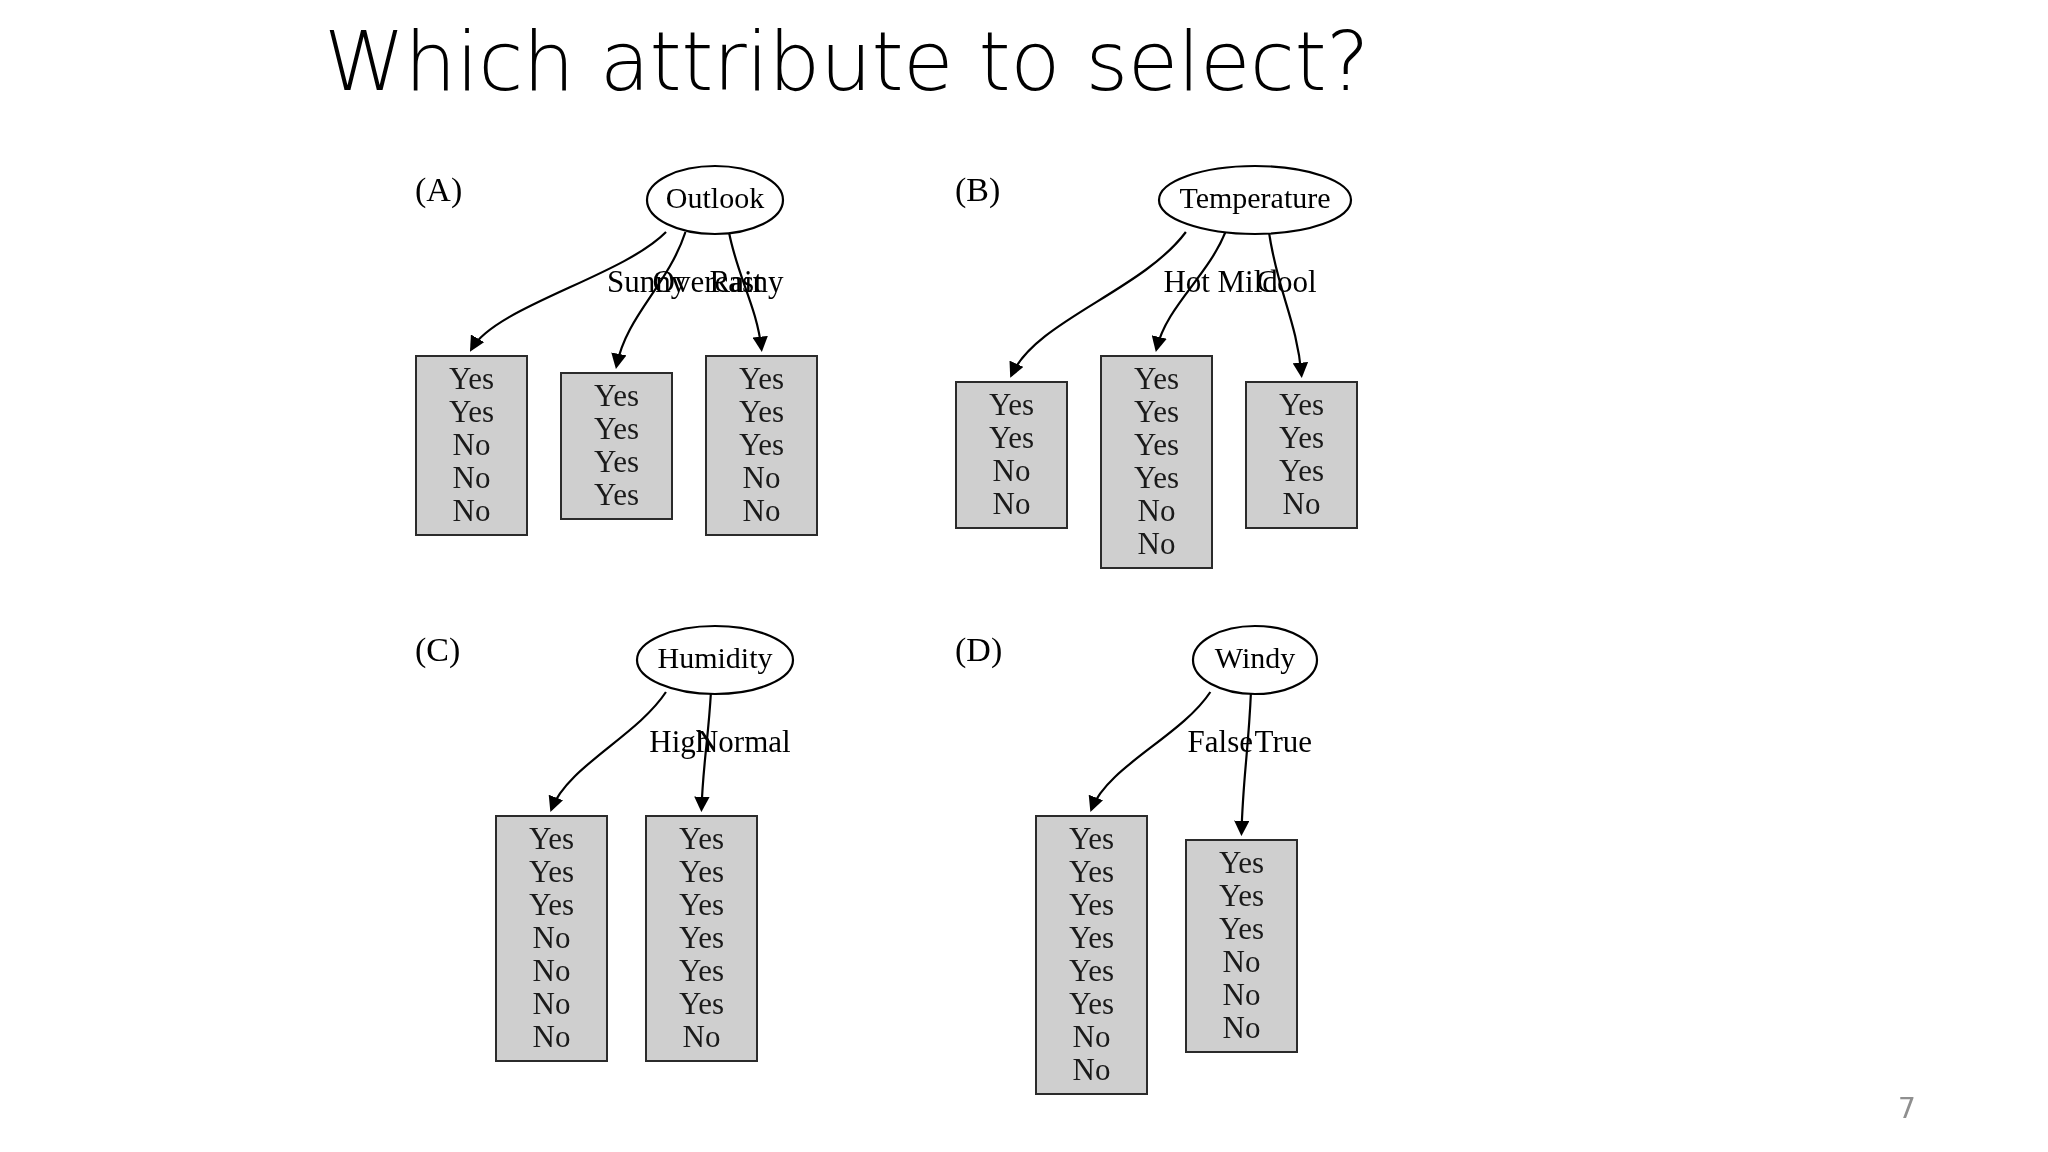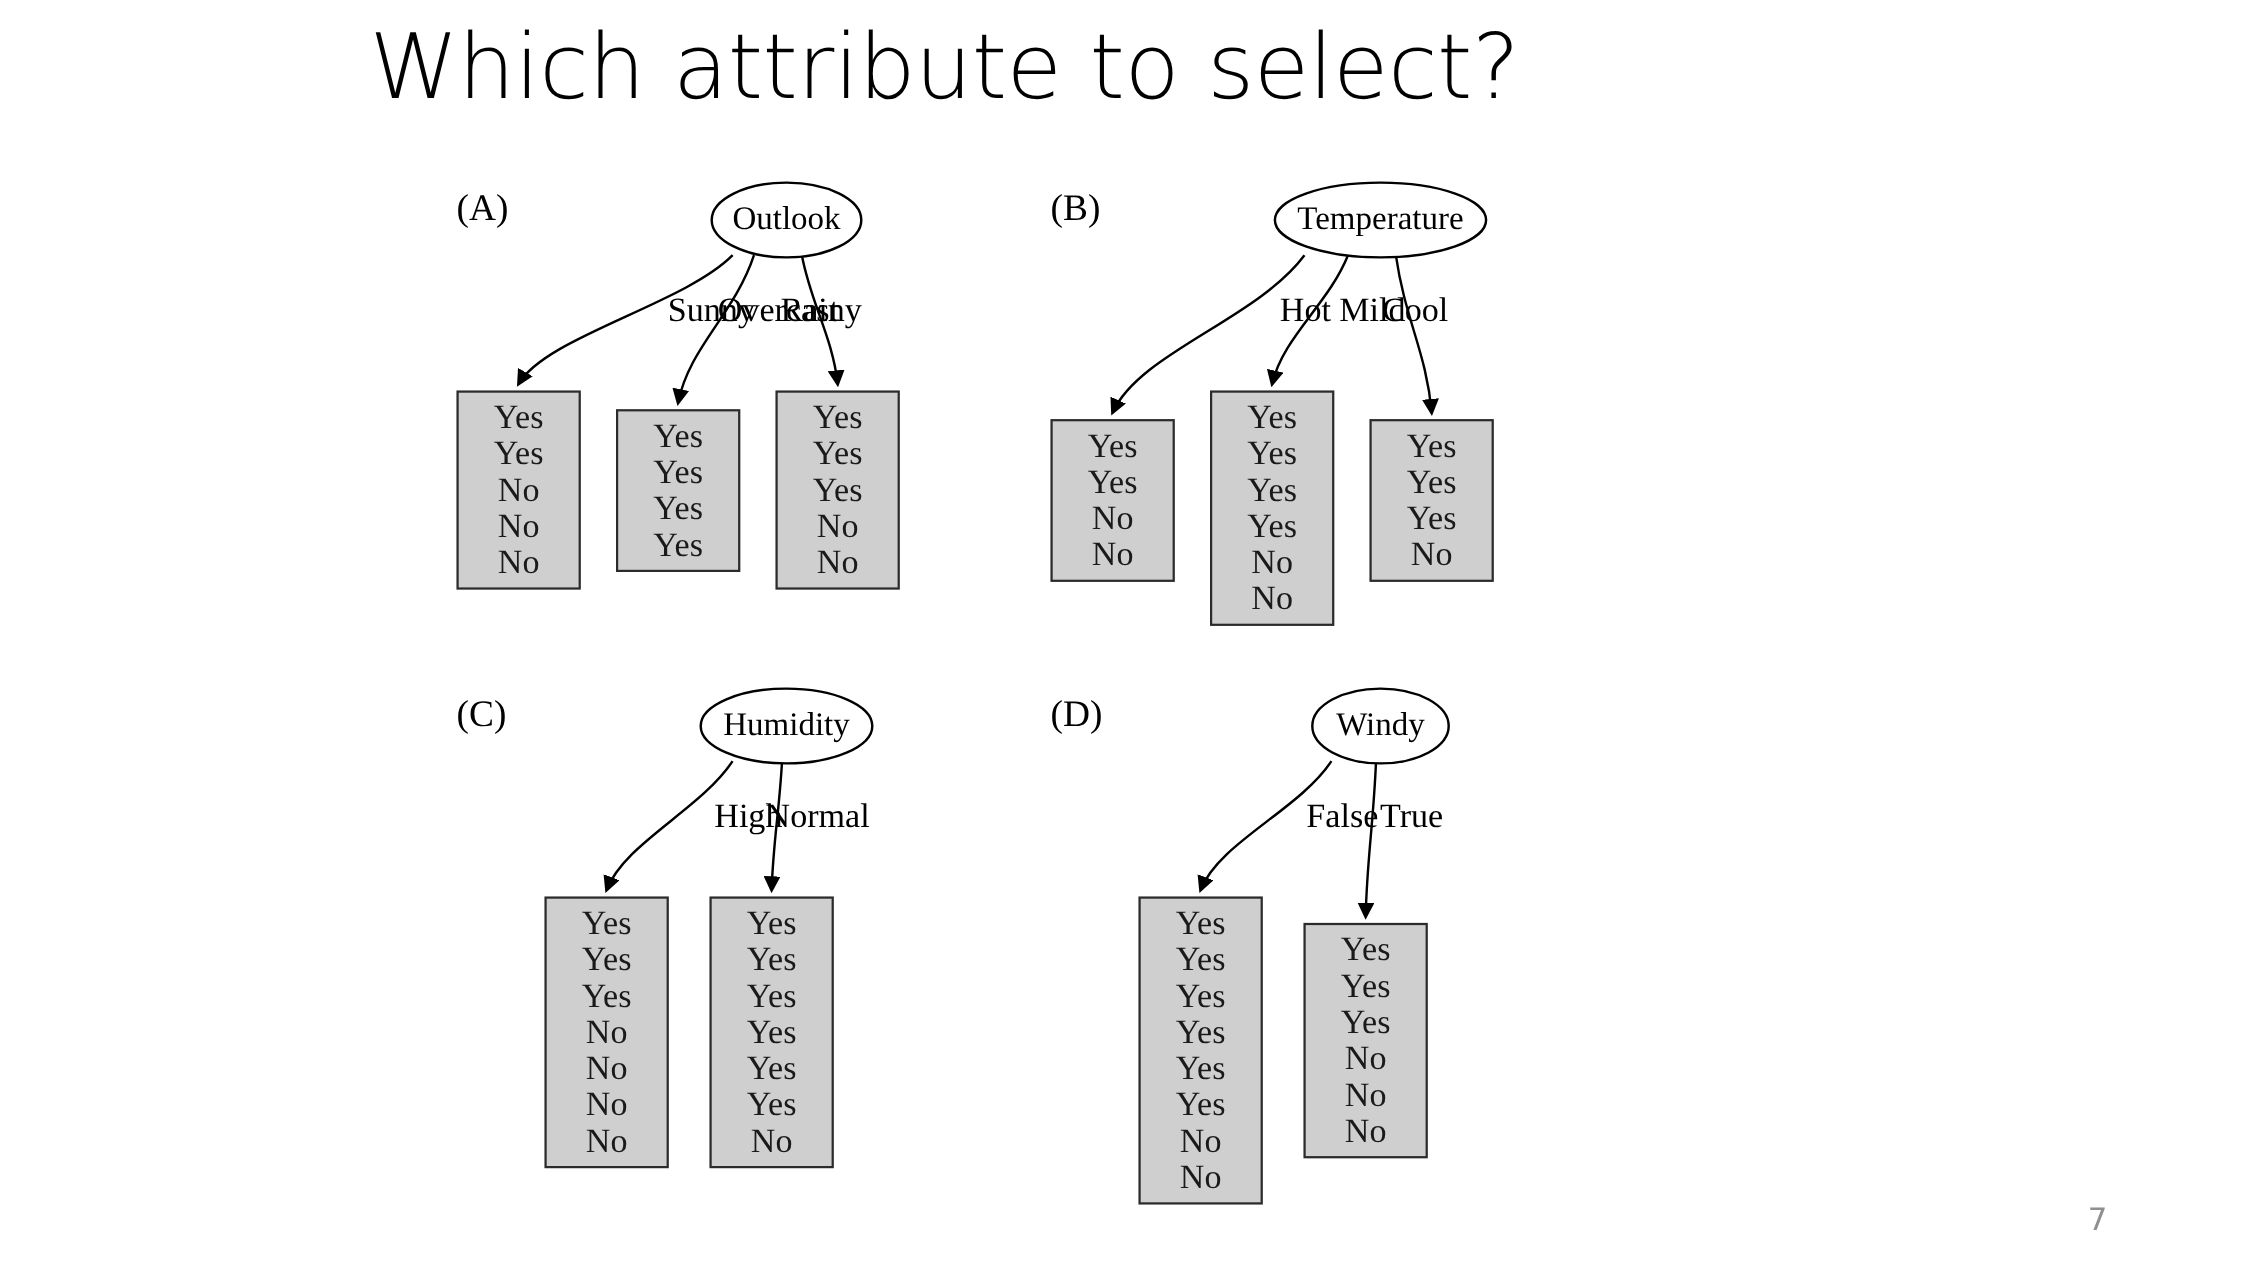--- a/index.html
+++ b/index.html
@@ -12,21 +12,21 @@
     height: 1152px;
     position: relative;
     overflow: hidden;
     font-family: "Liberation Serif", serif;
   }
 
   
   #slide-title {
     position: absolute;
     top: 14px;
-    left: 12px;
+    left: 0;
     width: 1693px;
     text-align: center;
     font-family: "DejaVu Sans", sans-serif;
     font-weight: 300;
     font-size: 82px;
     letter-spacing: -0.5px;
     color: #000000;
     white-space: nowrap;
   }
 

